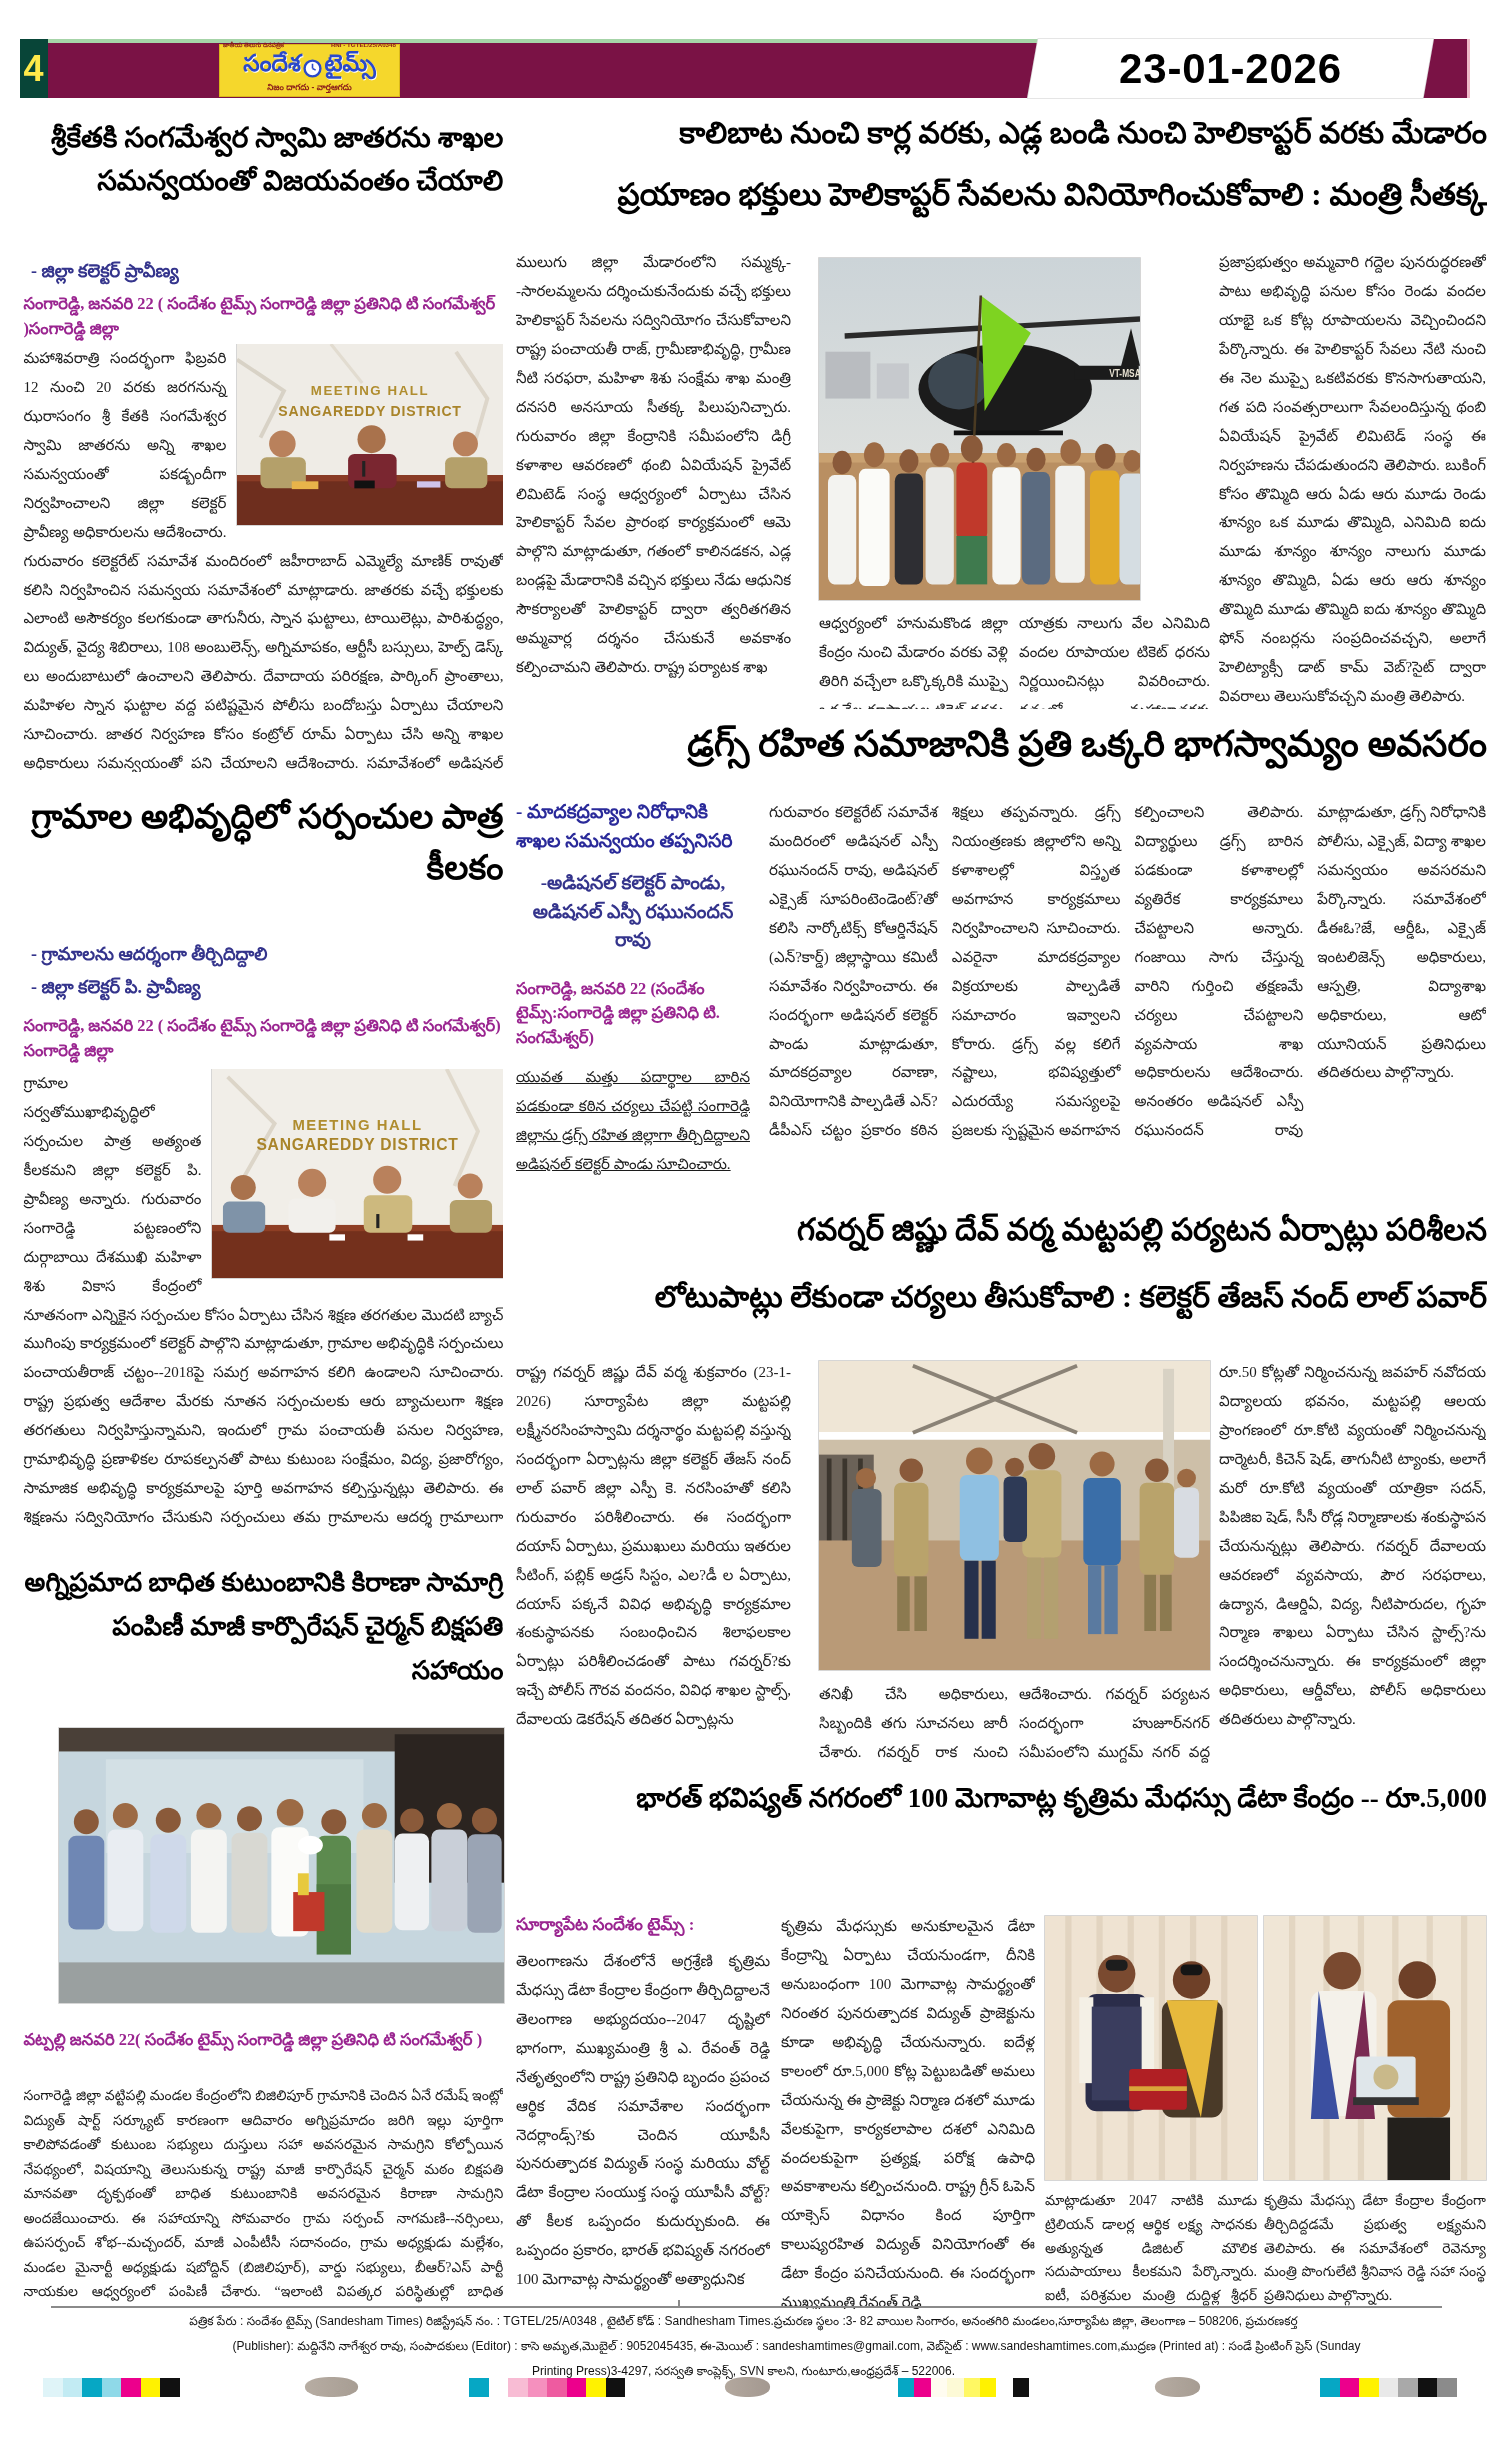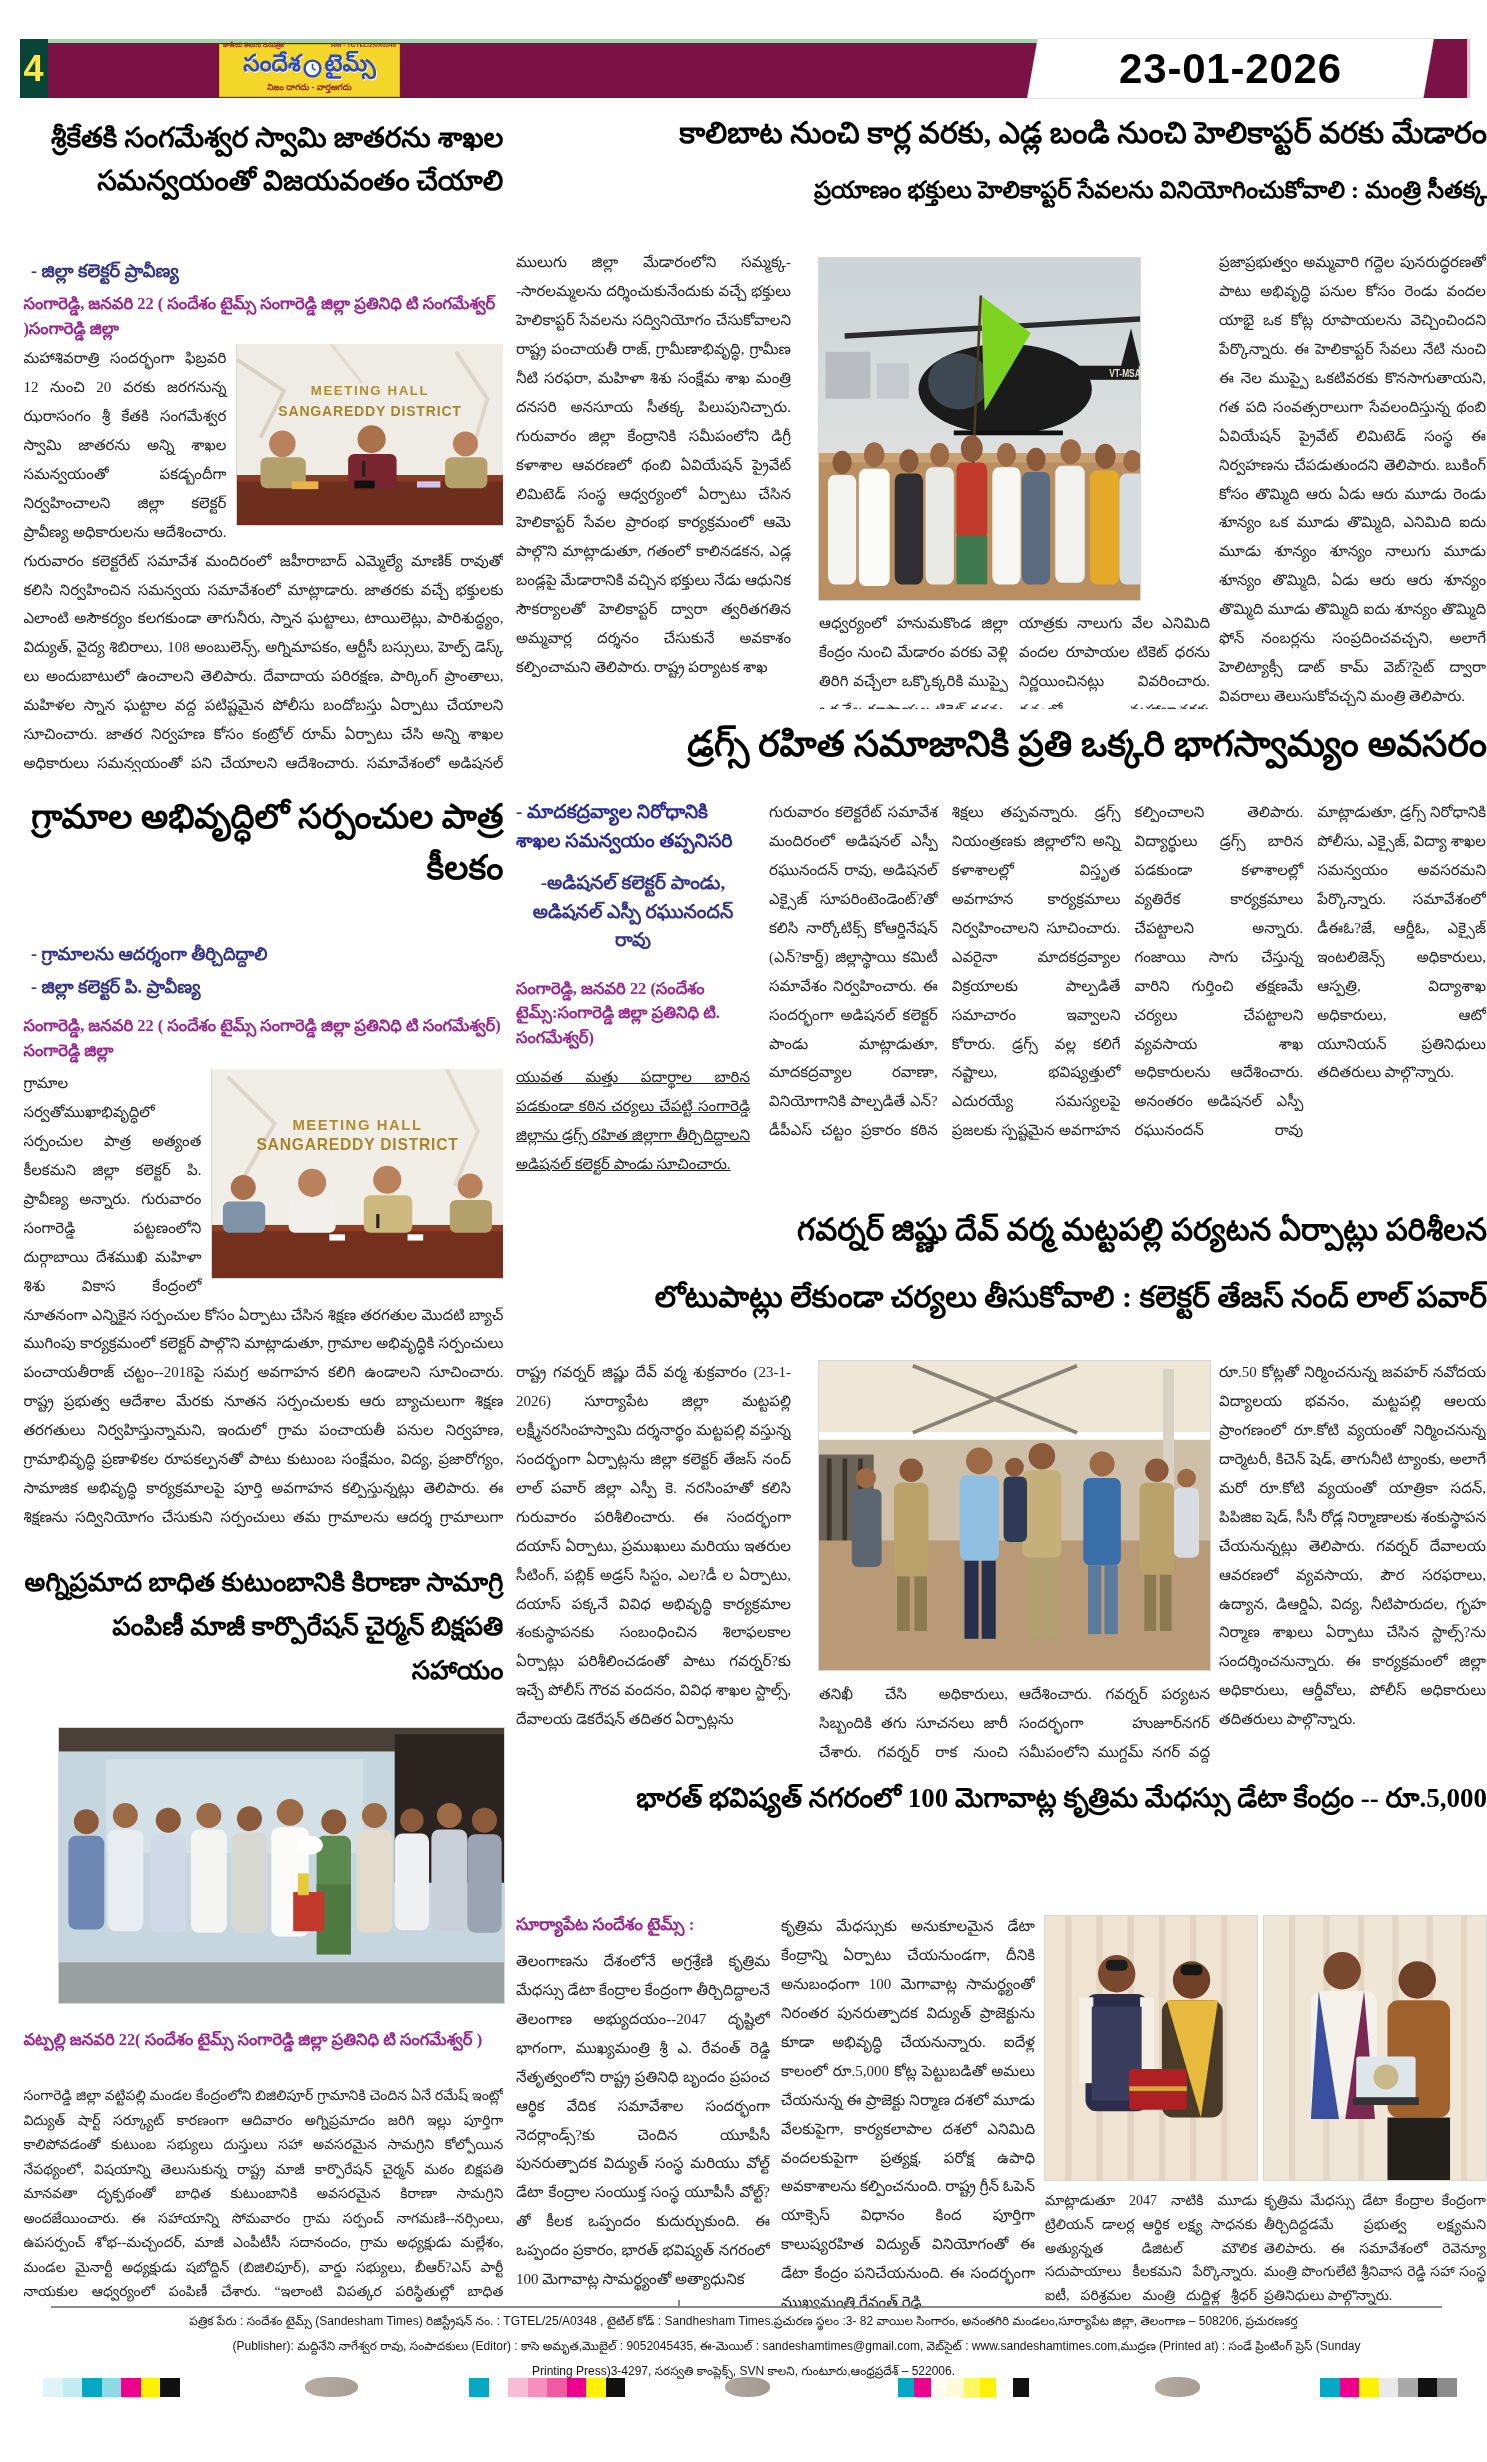--- a/index.html
+++ b/index.html
@@ -170,21 +170,21 @@
         <rect x="300" y="210" width="40" height="50" fill="#c0392b"></rect>
         <rect x="306" y="186" width="14" height="28" fill="#e7c93e"></rect>
       </g>
     </svg>
   </div>
 
   <div class="abs dateline" style="left:23.4px;top:2028px;width:480px;">వట్పల్లి జనవరి 22( సందేశం టైమ్స్ సంగారెడ్డి జిల్లా ప్రతినిధి టి సంగమేశ్వర్ )</div>
   <div class="abs bodytxt" style="left:23.4px;top:2084px;width:480px;height:223px;font-size:14px;line-height:1.75;">సంగారెడ్డి జిల్లా వట్టిపల్లి మండల కేంద్రంలోని బిజిలిపూర్ గ్రామానికి చెందిన ఏనే రమేష్ ఇంట్లో విద్యుత్ షార్ట్ సర్క్యూట్ కారణంగా ఆదివారం అగ్నిప్రమాదం జరిగి ఇల్లు పూర్తిగా కాలిపోవడంతో కుటుంబ సభ్యులు దుస్తులు సహా అవసరమైన సామగ్రిని కోల్పోయిన నేపథ్యంలో, విషయాన్ని తెలుసుకున్న రాష్ట్ర మాజీ కార్పొరేషన్ చైర్మన్ మఠం బిక్షపతి  మానవతా దృక్పథంతో బాధిత కుటుంబానికి అవసరమైన కిరాణా సామగ్రిని అందజేయించారు. ఈ సహాయాన్ని సోమవారం గ్రామ సర్పంచ్ నాగమణి--నర్సింలు, ఉపసర్పంచ్ శోభ--మచ్చందర్, మాజీ ఎంపీటీసీ సదానందం, గ్రామ అధ్యక్షుడు మల్లేశం, మండల మైనార్టీ అధ్యక్షుడు షబోద్దిన్ (బిజిలిపూర్), వార్డు సభ్యులు, బీఆర్?ఎస్ పార్టీ నాయకుల ఆధ్వర్యంలో పంపిణీ చేశారు. “ఇలాంటి విపత్కర పరిస్థితుల్లో బాధిత కుటుంబాలకు అండగా నిలవడం ప్రతి ఒక్కరి బాధ్యత” అని ఈ సందర్భంగా నేతలు పేర్కొన్నారు.</div>
 
   <div class="abs headline" style="left:514px;top:116px;width:973px;font-size:30px;">కాలిబాట నుంచి కార్ల వరకు, ఎడ్ల బండి నుంచి హెలికాప్టర్ వరకు మేడారం</div>
-  <div class="abs headline" style="left:514px;top:177px;width:973px;font-size:24px;">ప్రయాణం  భక్తులు హెలికాప్టర్ సేవలను వినియోగించుకోవాలి : మంత్రి సీతక్క</div>
+  <div class="abs headline" style="left:514px;top:177px;width:973px;font-size:31px;">ప్రయాణం  భక్తులు హెలికాప్టర్ సేవలను వినియోగించుకోవాలి : మంత్రి సీతక్క</div>
 
   <div class="abs bodytxt" style="left:516px;top:248px;width:275px;height:462px;">ములుగు జిల్లా మేడారంలోని సమ్మక్క- -సారలమ్మలను దర్శించుకునేందుకు వచ్చే భక్తులు హెలికాప్టర్ సేవలను సద్వినియోగం చేసుకోవాలని రాష్ట్ర పంచాయతీ రాజ్, గ్రామీణాభివృద్ధి, గ్రామీణ నీటి సరఫరా, మహిళా శిశు సంక్షేమ శాఖ మంత్రి దనసరి అనసూయ సీతక్క పిలుపునిచ్చారు. గురువారం జిల్లా కేంద్రానికి సమీపంలోని డిగ్రీ కళాశాల ఆవరణలో థంబి ఏవియేషన్ ప్రైవేట్ లిమిటెడ్ సంస్థ ఆధ్వర్యంలో ఏర్పాటు చేసిన హెలికాప్టర్ సేవల ప్రారంభ కార్యక్రమంలో ఆమె పాల్గొని మాట్లాడుతూ, గతంలో కాలినడకన, ఎడ్ల బండ్లపై మేడారానికి వచ్చిన భక్తులు నేడు ఆధునిక సౌకర్యాలతో హెలికాప్టర్ ద్వారా త్వరితగతిన అమ్మవార్ల దర్శనం చేసుకునే అవకాశం కల్పించామని తెలిపారు. రాష్ట్ర పర్యాటక శాఖ</div>
 
   <div class="abs photo" style="left:819px;top:258px;width:321px;height:342px;">
     <svg viewBox="0 0 500 438" preserveAspectRatio="none">
       <defs>
           <linearGradient id="sky" x1="0" y1="0" x2="0" y2="1">
             <stop offset="0" stop-color="#ccd4d8"></stop>
             <stop offset="1" stop-color="#e9e8e2"></stop>
           </linearGradient>

